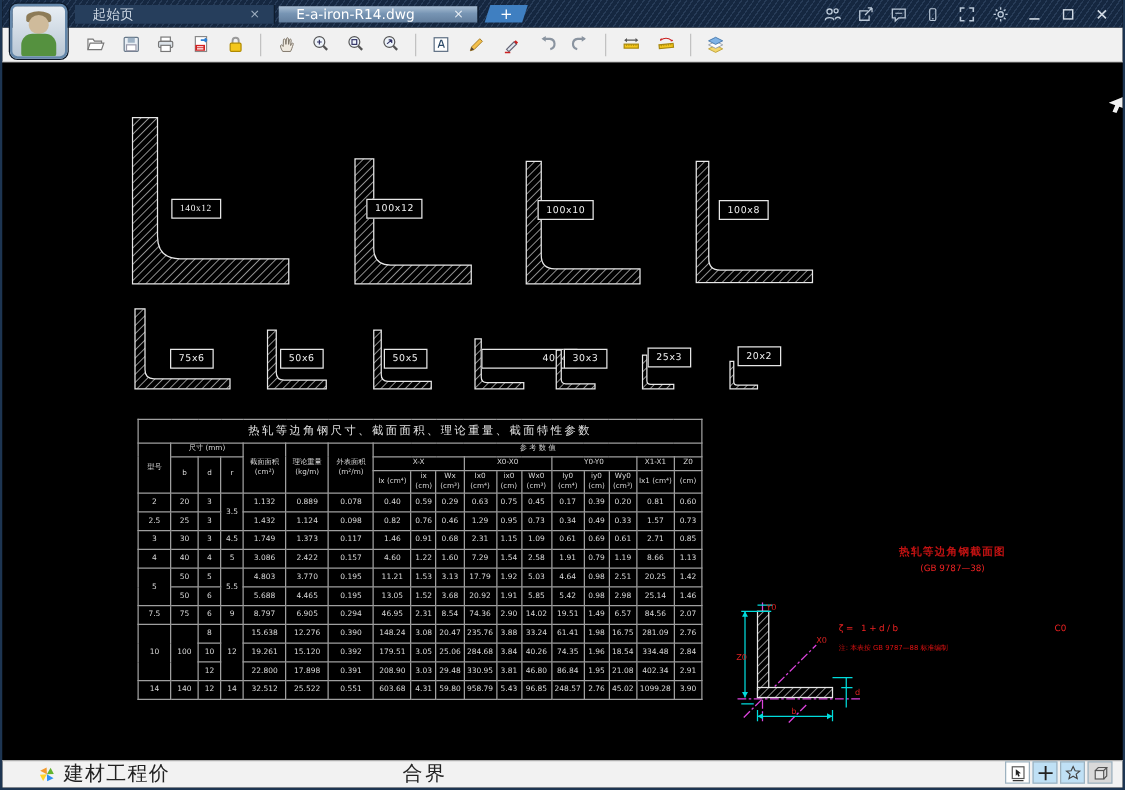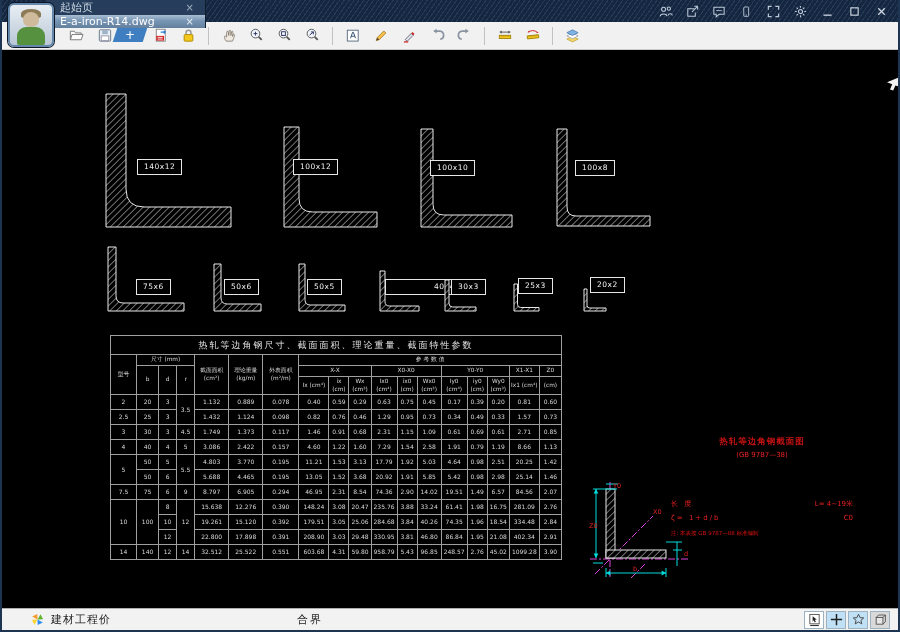--- a/index.html
+++ b/index.html
@@ -9,21 +9,21 @@
     border-left:2px solid #1d3552; border-right:2px solid #1d3552; border-bottom:2px solid #1d3552; background:#000; position:relative;}
   
   .titlebar { height:22px; flex:0 0 22px; background:#152740; position:relative; display:flex; align-items:stretch;
     background-image:repeating-linear-gradient(125deg, rgba(120,150,190,.18) 0 1px, transparent 1px 4px); }
   .avatar { position:absolute; left:6px; top:3px; width:46px; height:44px; z-index:5;
     border:2px solid #6487aa; border-radius:6px;
     background:linear-gradient(#e8eef4,#b9c7d5); box-shadow:0 0 0 1px #0c1828; overflow:hidden; cursor:pointer;}
   .avatar .head { position:absolute; left:13px; top:7px; width:16px; height:15px; background:#cfbb9b; border-radius:50% 50% 45% 45%; }
   .avatar .hair { position:absolute; left:11px; top:4px; width:20px; height:9px; background:#8d7b57; border-radius:50% 50% 20% 20%; }
   .avatar .body { position:absolute; left:7px; top:22px; width:28px; height:18px; background:#55913f; border-radius:9px 9px 2px 2px; }
-  .tabs { display:flex; align-items:center; margin-left:44px;flex-direction:column; }
+  .tabs { display:flex; align-items:center; margin-left:58px; }
   .tab { min-width:160px; display:flex; align-items:center; justify-content:space-between;
     padding:0 8px 0 14px; font-size:11px; color:#ccd7e3; background:#263e5c; margin-right:3px;
     border-right:1px solid #0e1c2e; cursor:pointer; }
   .tab.active { background:linear-gradient(#a9bed3,#7795b4 45%,#637f9e); color:#ffffff; }
   .tab-close { font-size:10px; color:#9fb0c2; margin-left:10px; padding:0 3px; cursor:pointer; }
   .tab.active .tab-close { color:#e8eef4; }
   .tab-new { width:30px; margin-left:4px; background:#3f7fc1; transform:skewX(-18deg);
     display:flex; align-items:center; justify-content:center; color:#fff; font-size:12px; cursor:pointer; }
   .tab-new span { transform:skewX(18deg); }
   .titlebar-icons { margin-left:auto; display:flex; align-items:center; gap:9px; padding-right:8px; }
@@ -52,21 +52,21 @@
   .ann-title { text-align:center; font-size:8.5px; font-weight:bold; color:#c51212; letter-spacing:1px;}
   .ann-sub { text-align:center; font-size:7px; margin-top:3px; color:#e22;}
   .ann-rows { margin-top:40px; }
   .ann-row { display:flex; justify-content:space-between; font-size:7px; height:15px; color:#ee2222;}
   .ann-row .al { letter-spacing:2px; }
   .ann-note { font-size:5.5px; color:#d11; margin-top:1px; white-space:nowrap;}
   .diagram { position:absolute; left:585px; top:430px; }
   .cursor-glyph { position:absolute; left:884px; top:26px; width:15px; height:15px; }
   
   .statusbar { height:22px; flex:0 0 22px; background:#f2f2f2; border-top:1px solid #aeaeae;
-    display:flex; align-items:center; font-size:11px; color:#222; padding:0 6px 0 28px; }
+    display:flex; font-size:16px; color:#222; padding:0 6px 0 28px; }
   .sb-logo { display:flex; align-items:center; margin-right:6px; }
   .sb-app { letter-spacing:1px; }
   .sb-doc { margin-left:186px; letter-spacing:2px;font-family:Liberation Mono, monospace; }
   .sb-right { margin-left:auto; display:flex; gap:2px; padding-right:2px;}
   .sb-btn { width:20px; height:18px; border:1px solid #9db2c0; background:#fff;
     display:flex; align-items:center; justify-content:center; cursor:pointer; }
   .sb-btn.lit { background:#bfe0f5; }
   .sb-btn.gray { background:#d9d9d9; }
 </style>
 </head>
@@ -279,21 +279,21 @@
           <rect width="4.6" height="4.6" fill="#000"></rect>
           <line x1="0" y1="0" x2="0" y2="4.6" stroke="#cfcfcf" stroke-width="1.1"></line>
         </pattern>
       </defs>
     </svg>
 
     <div id="angles">
         <div class="angle-shape" style="left: 103px; top: 43px;"><svg width="127" height="135">
             <path d="M0 0 L20 0 L20 95 Q20 113 38 113 L125 113 L125 133 L0 133 Z" transform="translate(1,1)" fill="url(#hatch)" stroke="#e8e8e8" stroke-width="1"></path>
           </svg></div>
-        <div class="angle-label" style="left: 135px; top: 109px;">140x12</div>
+        <div class="angle-label" style="left: 135px; top: 109px; font-family: Liberation Serif, serif;">140x12</div>
         <div class="angle-shape" style="left: 281px; top: 76px;"><svg width="95" height="102">
             <path d="M0 0 L15 0 L15 71.5 Q15 85 28.5 85 L93 85 L93 100 L0 100 Z" transform="translate(1,1)" fill="url(#hatch)" stroke="#e8e8e8" stroke-width="1"></path>
           </svg></div>
         <div class="angle-label" style="left: 291px; top: 109px;">100x12</div>
         <div class="angle-shape" style="left: 418px; top: 78px;"><svg width="93" height="100">
             <path d="M0 0 L12 0 L12 75.2 Q12 86 22.8 86 L91 86 L91 98 L0 98 Z" transform="translate(1,1)" fill="url(#hatch)" stroke="#e8e8e8" stroke-width="1"></path>
           </svg></div>
         <div class="angle-label" style="left: 428px; top: 110px;">100x10</div>
         <div class="angle-shape" style="left: 554px; top: 78px;"><svg width="95" height="99">
             <path d="M0 0 L10 0 L10 78 Q10 87 19 87 L93 87 L93 97 L0 97 Z" transform="translate(1,1)" fill="url(#hatch)" stroke="#e8e8e8" stroke-width="1"></path>
@@ -600,24 +600,20 @@
               <td>3.90</td>
             </tr>
           </tbody>
         </table>
     </div>
 
     <div class="annotation" id="annotation">
         <div class="ann-title">热轧等边角钢截面图</div>
         <div class="ann-sub">(GB 9787—38)</div>
         <div class="ann-rows">
-          <div class="ann-row">
-            <span class="al">长 度</span>
-            <span>L= 4~19米</span>
-          </div>
           <div class="ann-row">
             <span class="al">ζ= 1+d/b</span>
             <span>C0</span>
           </div>
         </div>
         <div class="ann-note">注: 本表按 GB 9787—88 标准编制</div>
       </div>
 
     <svg class="diagram" id="diagram" width="118" height="102" viewBox="0 0 118 102">
  <g stroke="#dd44dd" stroke-width="1" stroke-dasharray="7 2 2 2" fill="none">

